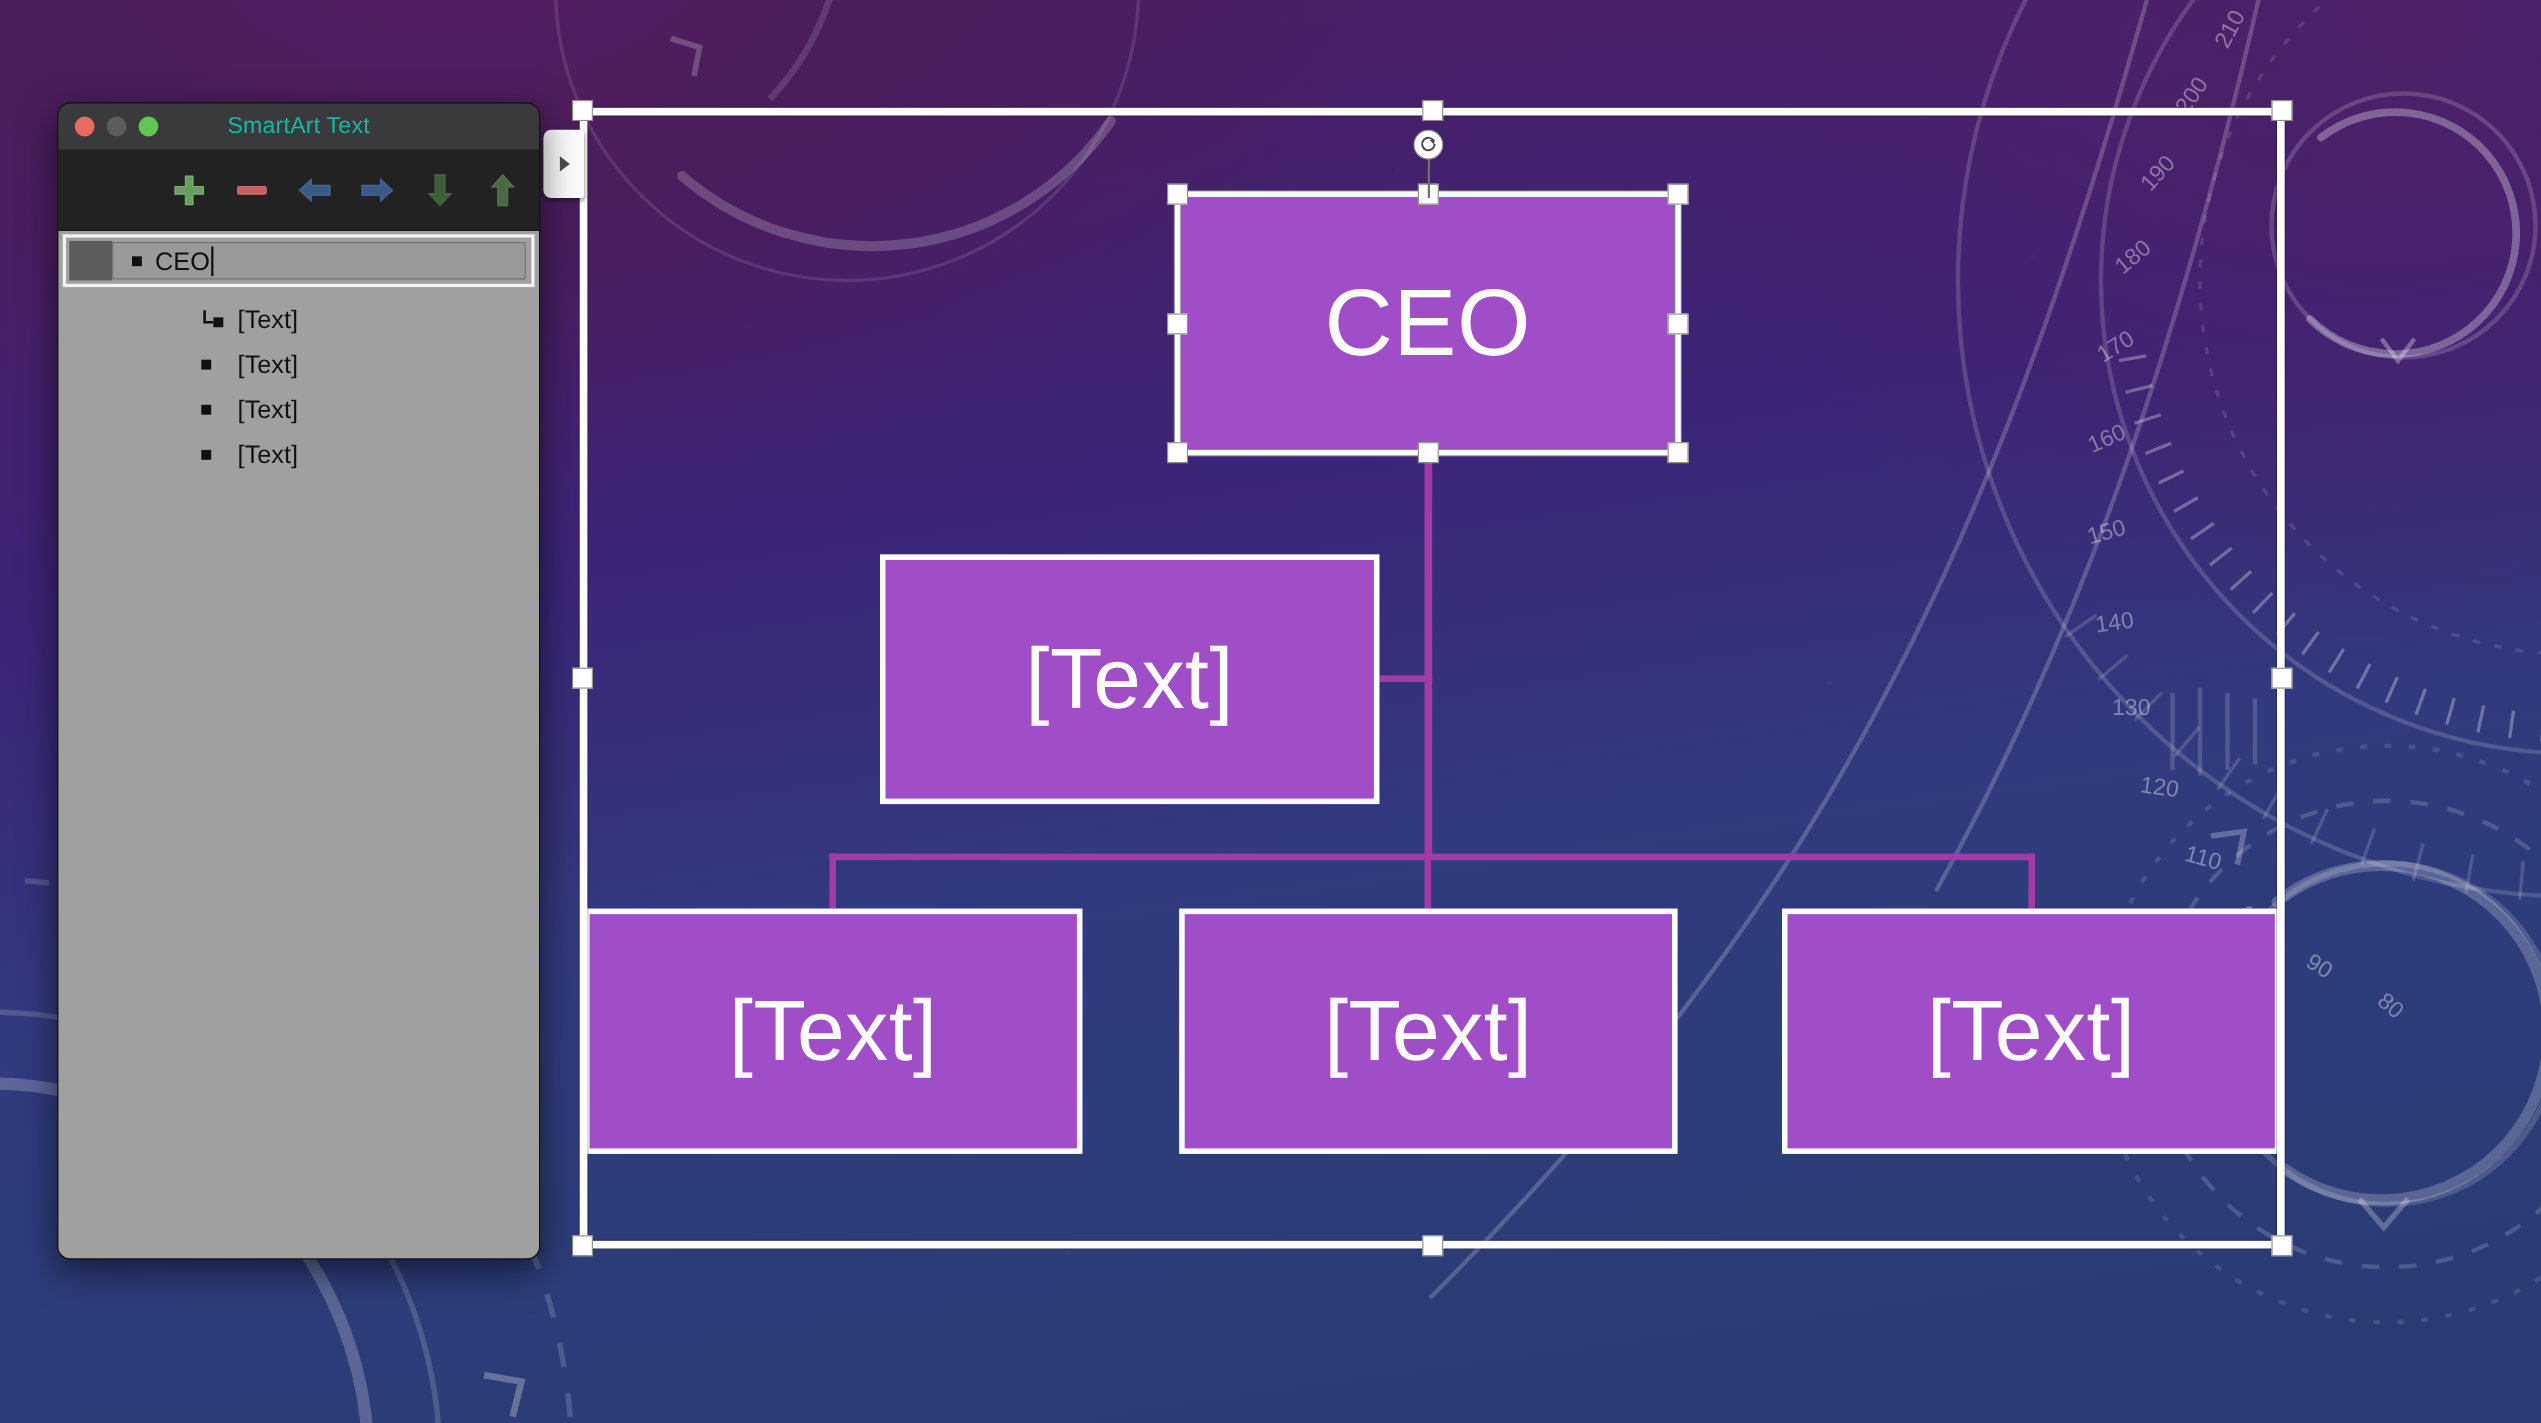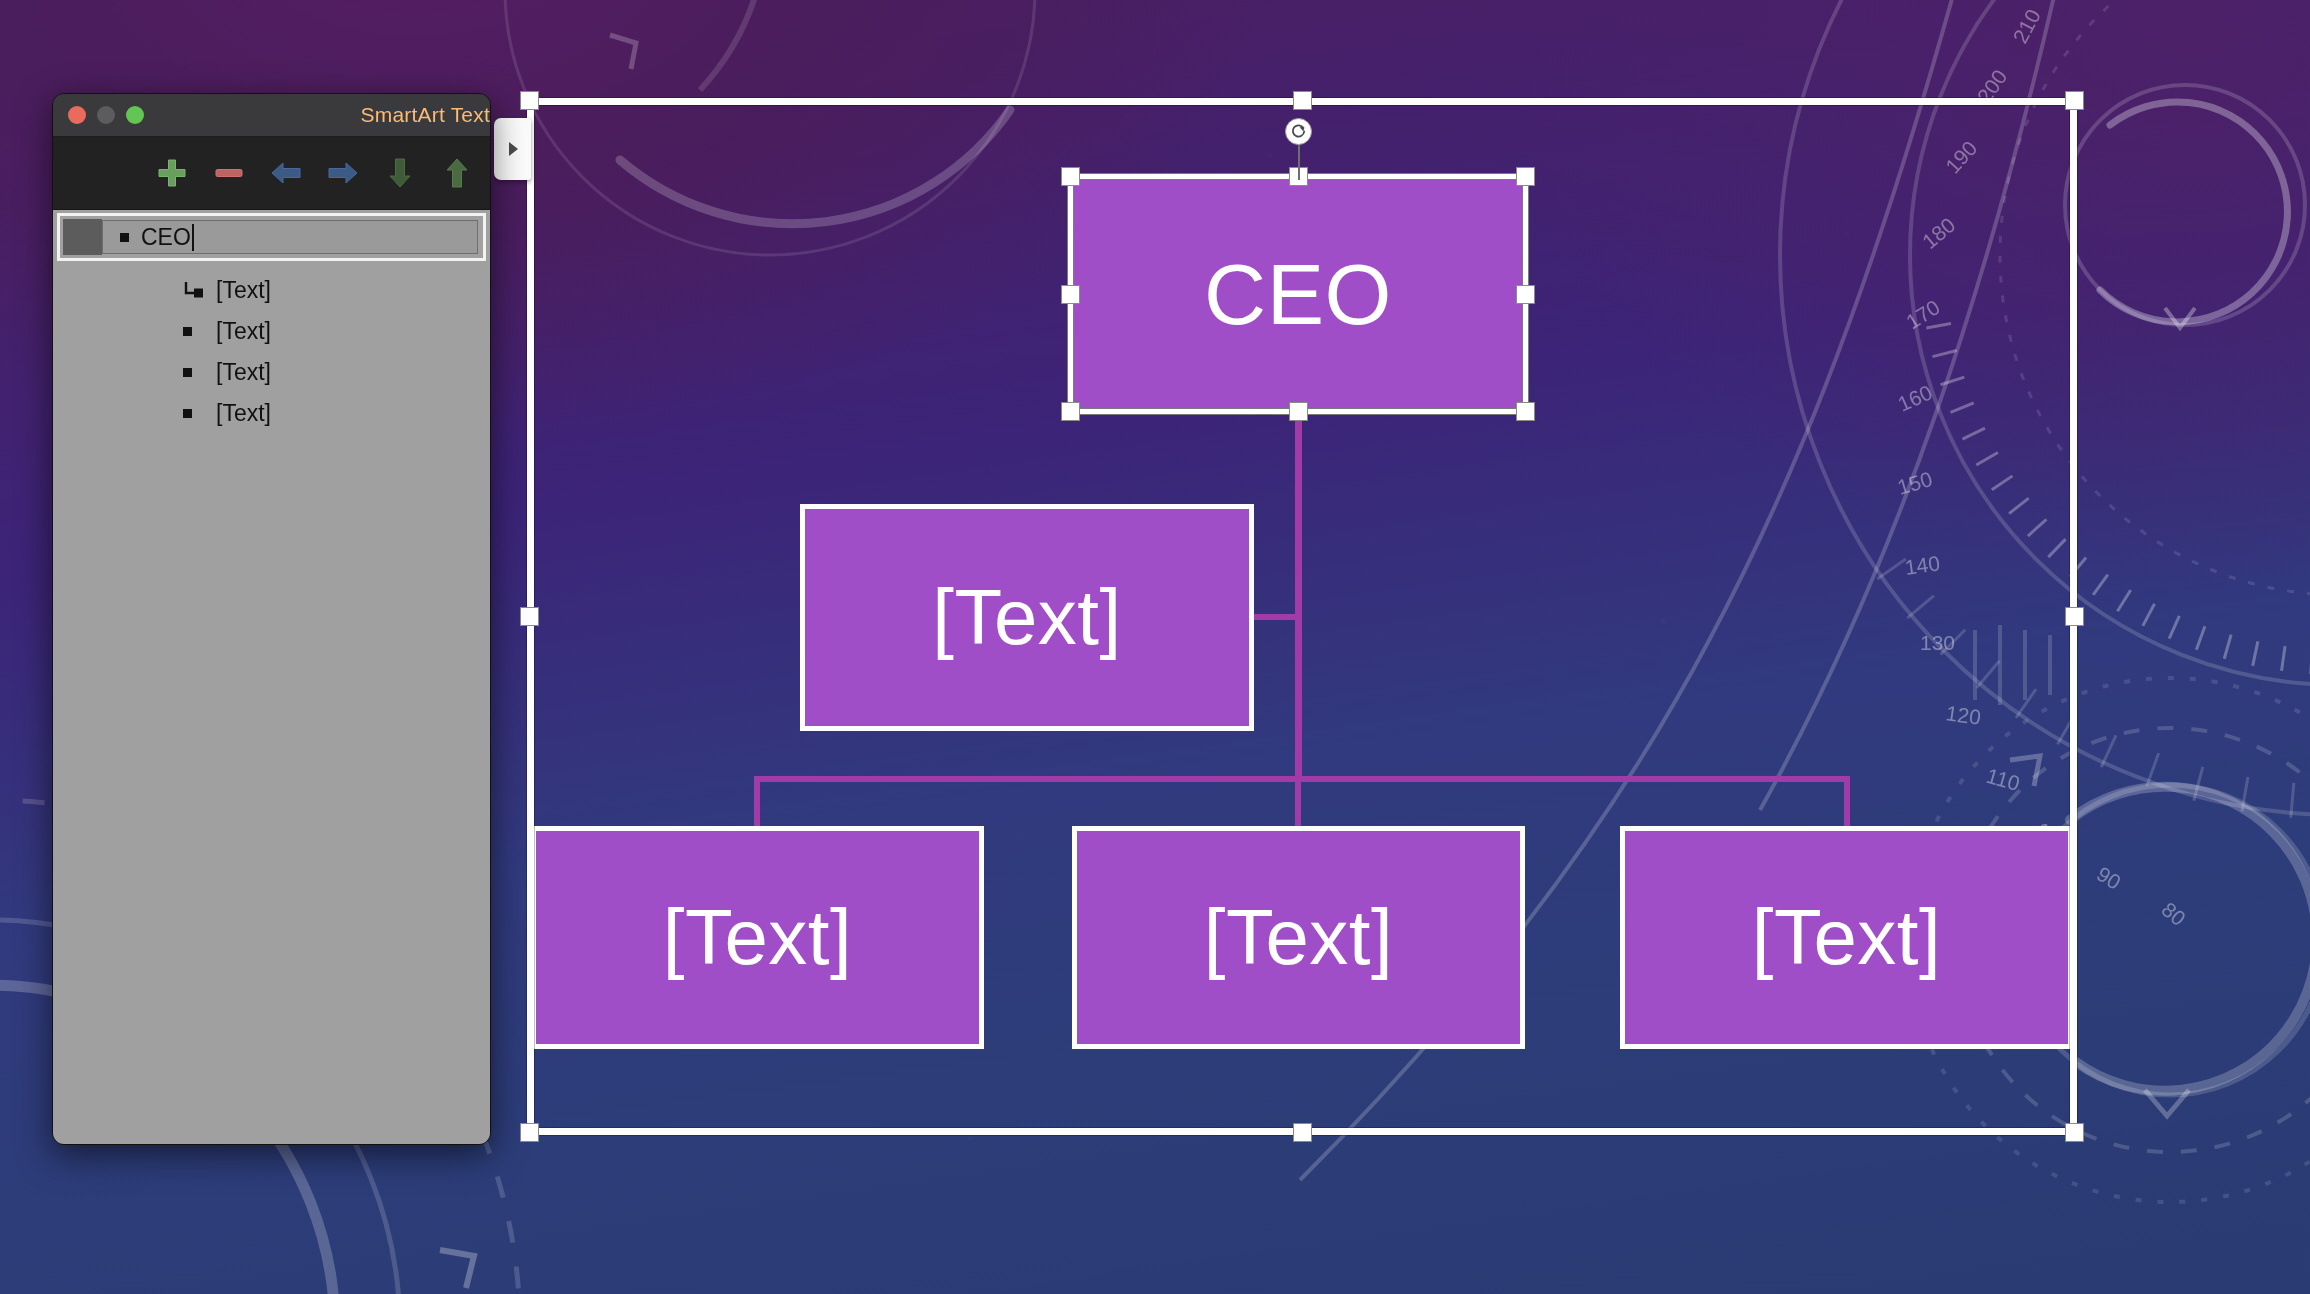--- a/index.html
+++ b/index.html
@@ -40,22 +40,22 @@
     border:1px solid #111;
     display:flex;flex-direction:column;overflow:hidden;
   }
   #titlebar{height:42px;background:#3a3a3c;display:flex;align-items:center;
     position:relative;flex:0 0 42px;border-bottom:1px solid #1d1d1d;}
   .lights{display:flex;gap:11px;margin-left:15px;}
   .light{width:18px;height:18px;border-radius:50%;}
   .l-close{background:#eb6a5e;}
   .l-min{background:#5c5c5e;}
   .l-max{background:#62c554;}
-  #wintitle{position:absolute;left:0;right:0;text-align:right;
-    color:#fdba74;font-size:21px;letter-spacing:.2px;pointer-events:none;}
+  #wintitle{position:absolute;left:0;right:0;text-align:center;
+    color:#14b8a6;font-size:21px;letter-spacing:.2px;pointer-events:none;}
   #toolbar{height:72px;background:#222222;flex:0 0 72px;
     display:flex;align-items:center;gap:0;padding-left:90px;border-bottom:1px solid #161616;}
   .tbtn{width:57px;height:48px;display:flex;align-items:center;justify-content:center;
     background:transparent;border:0;cursor:default;}
   .tbtn svg{display:block;}
   #listwrap{flex:1;background:#a0a0a0;position:relative;overflow:hidden;}
   .row{height:41px;display:flex;align-items:center;color:#111;font-size:23px;
     padding-left:96px;box-sizing:border-box;}
   .row .bul{width:23px;flex:0 0 23px;display:flex;align-items:center;}
   .row.lvl2{padding-left:130px;}

